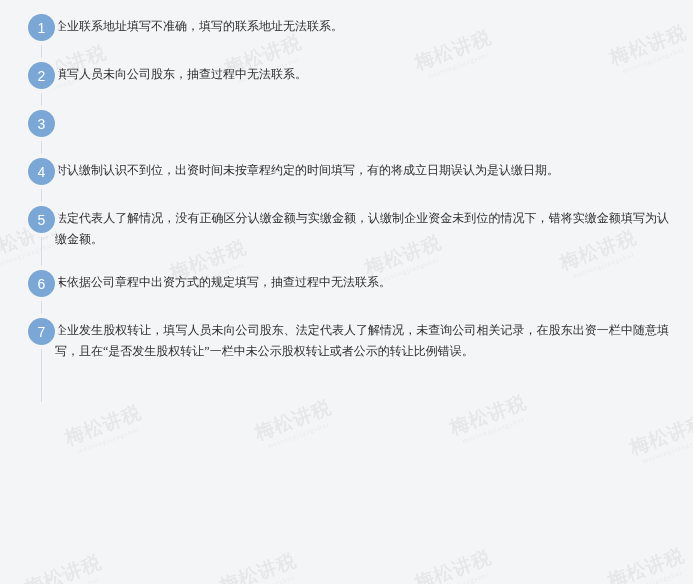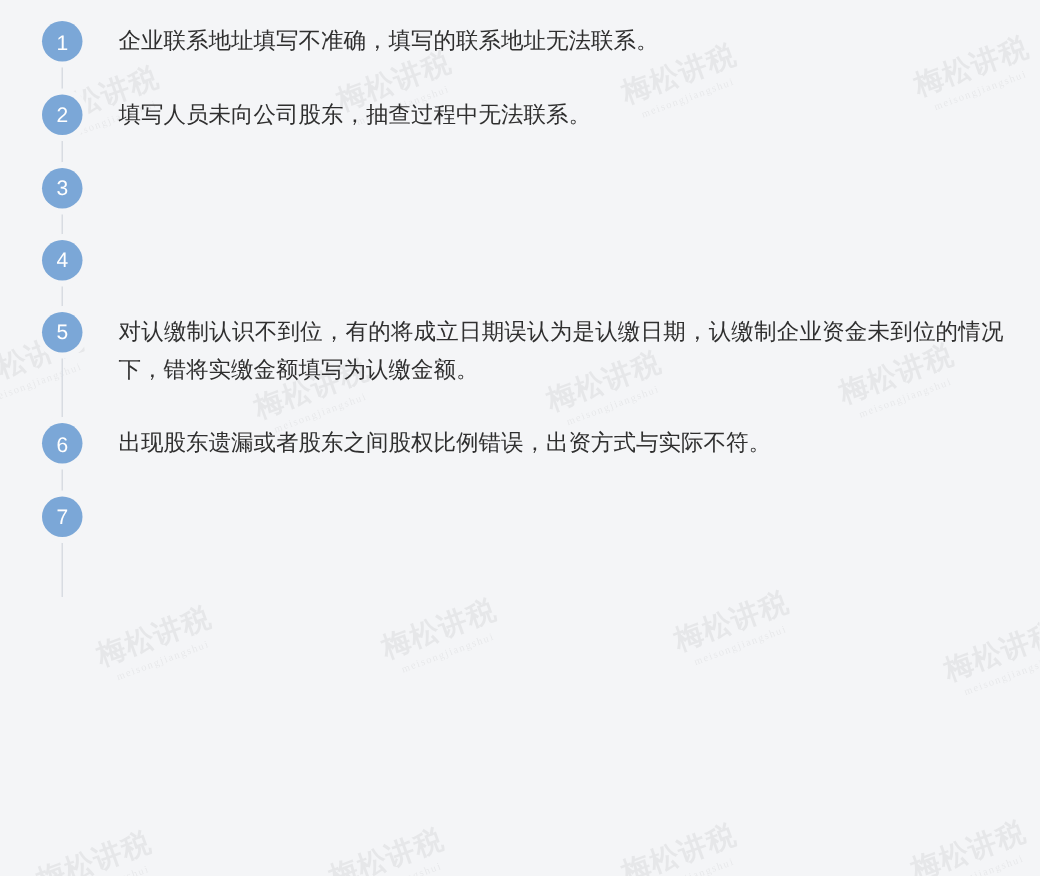--- a/index.html
+++ b/index.html
@@ -84,23 +84,22 @@
     font-family: "Liberation Sans", sans-serif;
     display: flex;
     align-items: center;
     justify-content: center;
     margin-left: 14px;
     box-shadow: 0 0 0 4px #f4f5f7;
     position: relative;
     z-index: 2;
   }
   .text {
-    margin-left: 24px;
     margin-right: 10px;
-    font-size: 15px;
+    font-size: 12px;
     line-height: 1.72;
     color: #2f2f2f;
     font-family: "Liberation Serif", "DejaVu Serif", serif;
     text-align: justify;
     padding-top: 2px;
   }
 </style>
 </head>
 <body>
 
@@ -186,30 +185,32 @@
       <div class="badge">2</div>
       <div class="text">填写人员未向公司股东，抽查过程中无法联系。</div>
     </div>
 
     <div class="item">
       <div class="badge">3</div>
     </div>
 
     <div class="item">
       <div class="badge">4</div>
+      <div class="text">对认缴制认识不到位，出资时间未按章程约定的时间填写，有的将成立日期误认为是认缴日期。</div>
     </div>
 
     <div class="item">
       <div class="badge">5</div>
-      <div class="text">对认缴制认识不到位，有的将成立日期误认为是认缴日期，认缴制企业资金未到位的情况下，错将实缴金额填写为认缴金额。</div>
+      <div class="text">法定代表人了解情况，没有正确区分认缴金额与实缴金额，认缴制企业资金未到位的情况下，错将实缴金额填写为认缴金额。</div>
     </div>
 
     <div class="item">
       <div class="badge">6</div>
-      <div class="text">出现股东遗漏或者股东之间股权比例错误，出资方式与实际不符。</div>
+      <div class="text">未依据公司章程中出资方式的规定填写，抽查过程中无法联系。</div>
     </div>
 
     <div class="item">
       <div class="badge">7</div>
+      <div class="text">企业发生股权转让，填写人员未向公司股东、法定代表人了解情况，未查询公司相关记录，在股东出资一栏中随意填写，且在“是否发生股权转让”一栏中未公示股权转让或者公示的转让比例错误。</div>
     </div>
 
   </div>
 </div>
 
 </body></html>

